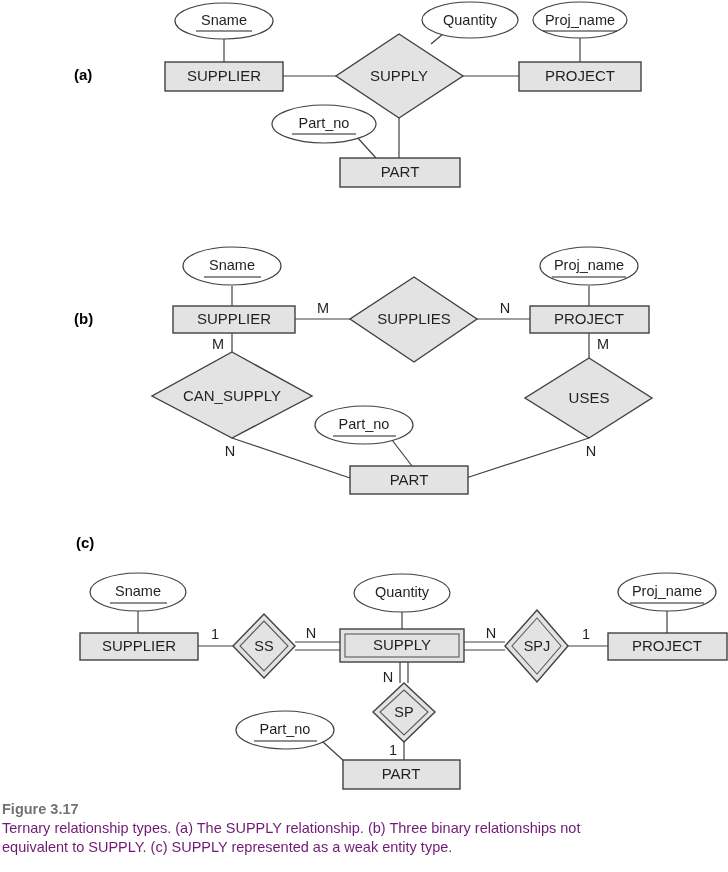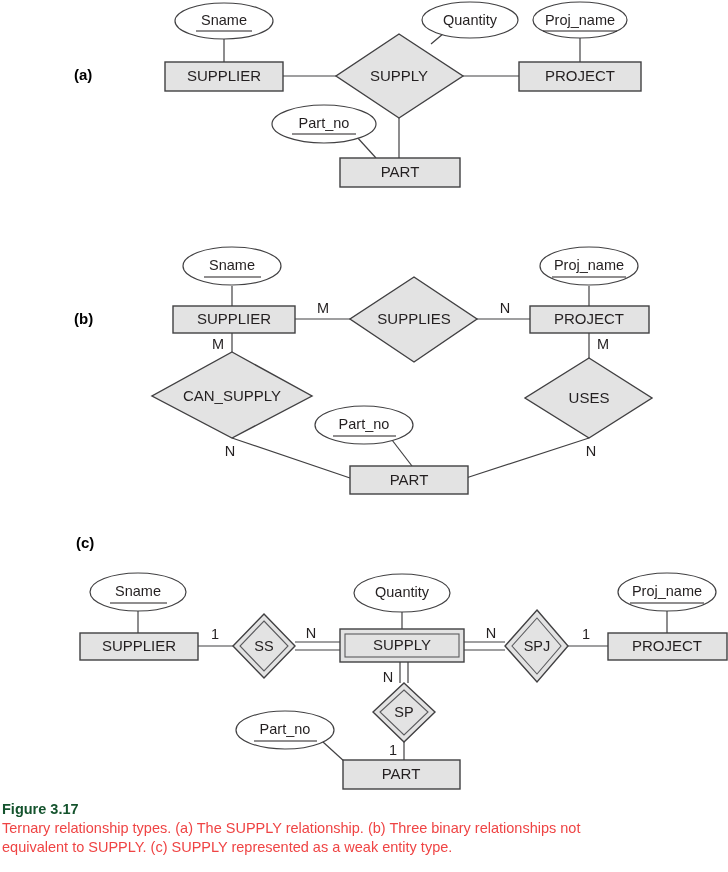--- a/index.html
+++ b/index.html
@@ -74,28 +74,28 @@
   .caption {
     position: absolute;
     left: 2px;
     top: 800px;
     width: 700px;
   }
   .caption-title {
     font-family: "Liberation Sans", sans-serif;
     font-size: 14.5px;
     font-weight: bold;
-    color: #14532d;
+    color: #737373;
     line-height: 18px;
     margin: 0 0 1px 0;
   }
   .caption-body {
     font-family: "Liberation Sans", sans-serif;
     font-size: 14.5px;
-    color: #ef4444;
+    color: #701a75;
     line-height: 19px;
     margin: 0;
     max-width: 640px;
   }
 </style>
 </head>
 <body>
 
 <div id="figure-root">
 

